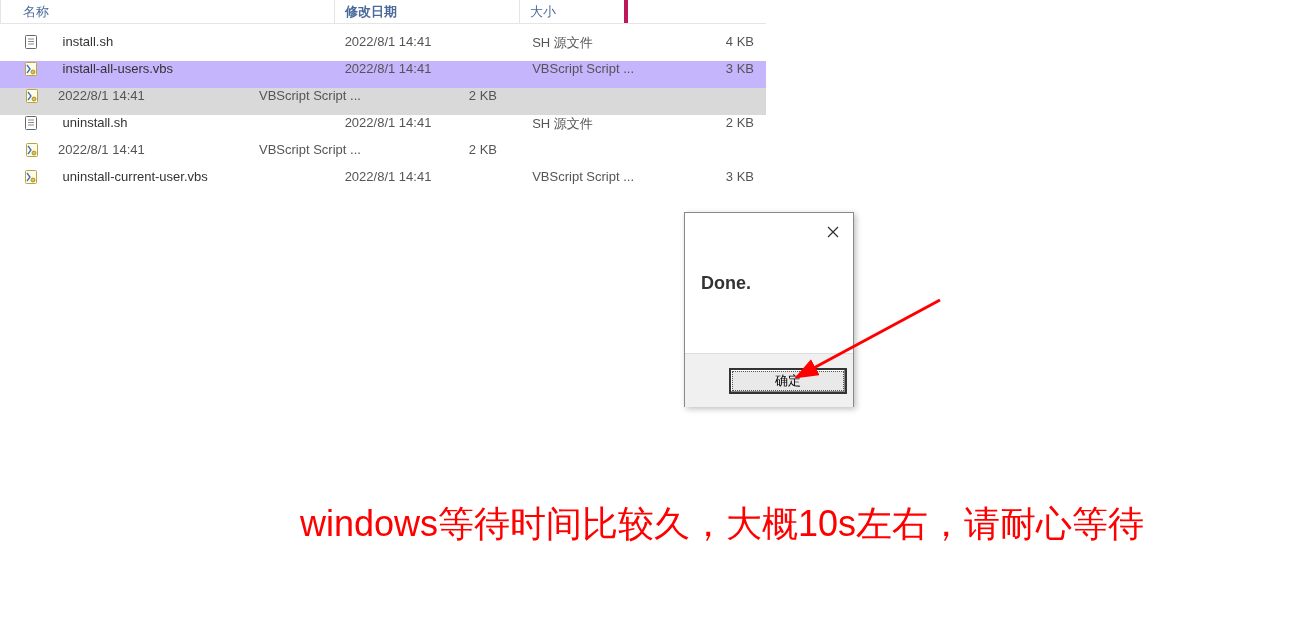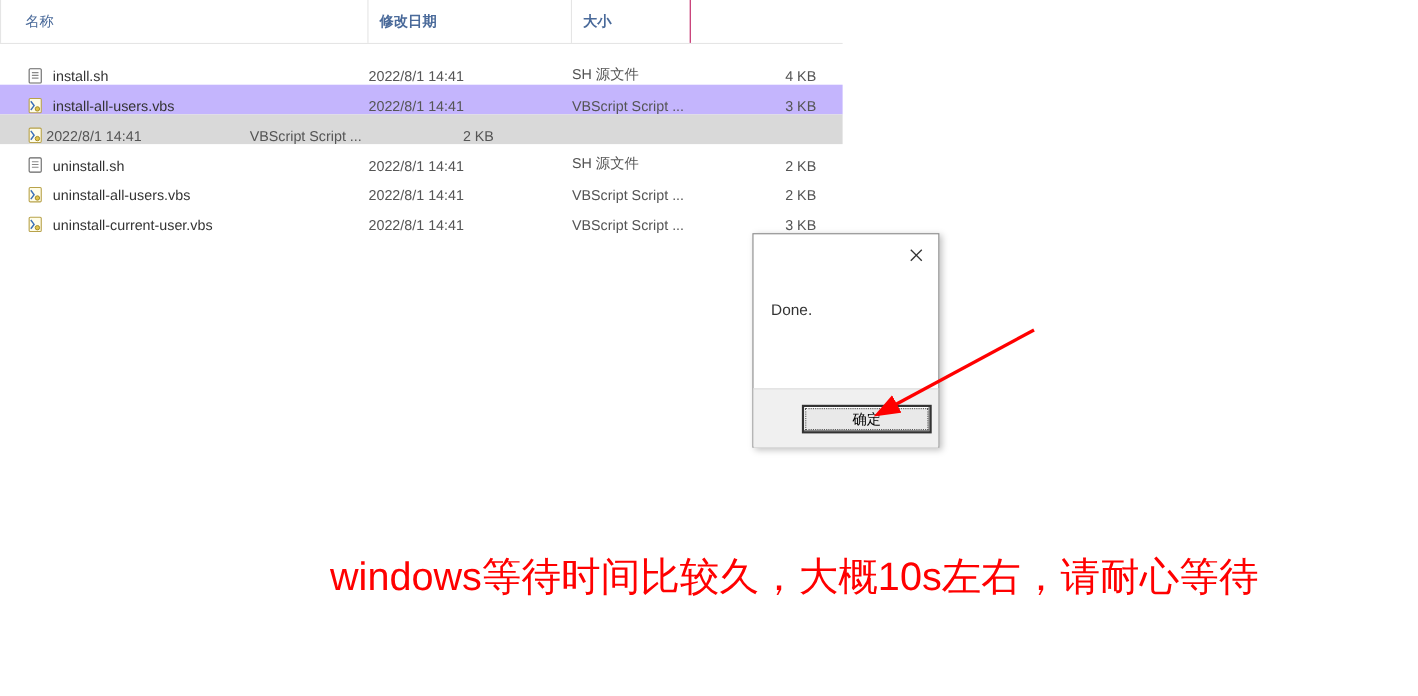--- a/index.html
+++ b/index.html
@@ -10,34 +10,35 @@
       background: #fff;
       width: 1289px;
       height: 633px;
       position: relative;
       overflow: hidden;
     }
     .file-list { width: 766px; }
     .header-row {
       display: flex;
       border-bottom: 1px solid #e5e5e5;
-      height: 40px;
+      height: 24px;
       align-items: center;
       color: #4a6a9a;
       font-size: 13px;
     }
     .col-name { width: 335px; padding-left: 22px; border-right: 1px solid #e5e5e5; height: 100%; display: flex; align-items: center; border-left: 1px solid #e5e5e5;}
     .col-date { width: 185px; padding-left: 10px; border-right: 1px solid #e5e5e5; height: 100%; display: flex; align-items: center; font-weight: bold; }
     .col-type { width: 138px; padding-left: 10px; border-right: 1px solid #e5e5e5; height: 100%; display: flex; align-items: center; }
-    .col-size { width: 108px; padding-left: 10px; border-right: 1px solid #be185d; height: 100%; display: flex; align-items: center; font-weight: bold; }
+    .col-size { width: 108px; padding-left: 10px; border-right: 4px solid #be185d; height: 100%; display: flex; align-items: center; }
     .body-row {
       display: flex;
       height: 27px;
-      align-items: flex-end;
+      align-items: flex-start;
       padding-left: 22px;
+      gap: 16px;
     }
     .body-row.spacer { height: 10px; }
     .body-row.highlighted { background: #c4b5fd; }
     .body-row.selected { background: #d9d9d9; }
     .icon-cell { width: 20px; display: flex; align-items: center; justify-content: center; }
     .name-cell { width: 293px; padding-left: 6px; }
     .date-cell { width: 185px; color: #555; }
     .type-cell { width: 138px; color: #555; }
     .size-cell { width: 96px; text-align: right; padding-right: 12px; color: #555; }
 
@@ -61,22 +62,23 @@
     .dialog-close {
       width: 40px;
       height: 36px;
       display: flex;
       align-items: center;
       justify-content: center;
       cursor: pointer;
     }
     .dialog-body {
       padding: 22px 0 0 16px;
-      font-size: 14px;
+      font-size: 18px;
       height: 102px;
+      font-weight: bold;
     }
     .dialog-footer {
       background: #f0f0f0;
       height: 54px;
       display: flex;
       align-items: center;
       justify-content: center;
       border-top: 1px solid #ddd;
     }
     .ok-btn {
@@ -169,21 +171,20 @@
         <div class="size-cell">2 KB</div>
       </div>
       <div class="body-row">
         <div class="icon-cell">
           <svg width="16" height="16" viewBox="0 0 16 16">
             <rect x="2.5" y="1.5" width="11" height="13" rx="1" fill="#fffde8" stroke="#b8a24a" stroke-width="1"></rect>
             <path d="M4 4 L7 8 L4 12" stroke="#3a6fb7" stroke-width="1.3" fill="none"></path>
             <circle cx="10" cy="11" r="2" fill="#e0c34a" stroke="#9a8320" stroke-width="0.8"></circle>
           </svg>
         </div>
-        <div class="name-cell">uninstall-all-users.vbs</div>
         <div class="date-cell">2022/8/1 14:41</div>
         <div class="type-cell">VBScript Script ...</div>
         <div class="size-cell">2 KB</div>
       </div>
       <div class="body-row">
         <div class="icon-cell">
           <svg width="16" height="16" viewBox="0 0 16 16">
             <rect x="2.5" y="1.5" width="11" height="13" rx="1" fill="#fffde8" stroke="#b8a24a" stroke-width="1"></rect>
             <path d="M4 4 L7 8 L4 12" stroke="#3a6fb7" stroke-width="1.3" fill="none"></path>
             <circle cx="10" cy="11" r="2" fill="#e0c34a" stroke="#9a8320" stroke-width="0.8"></circle>

